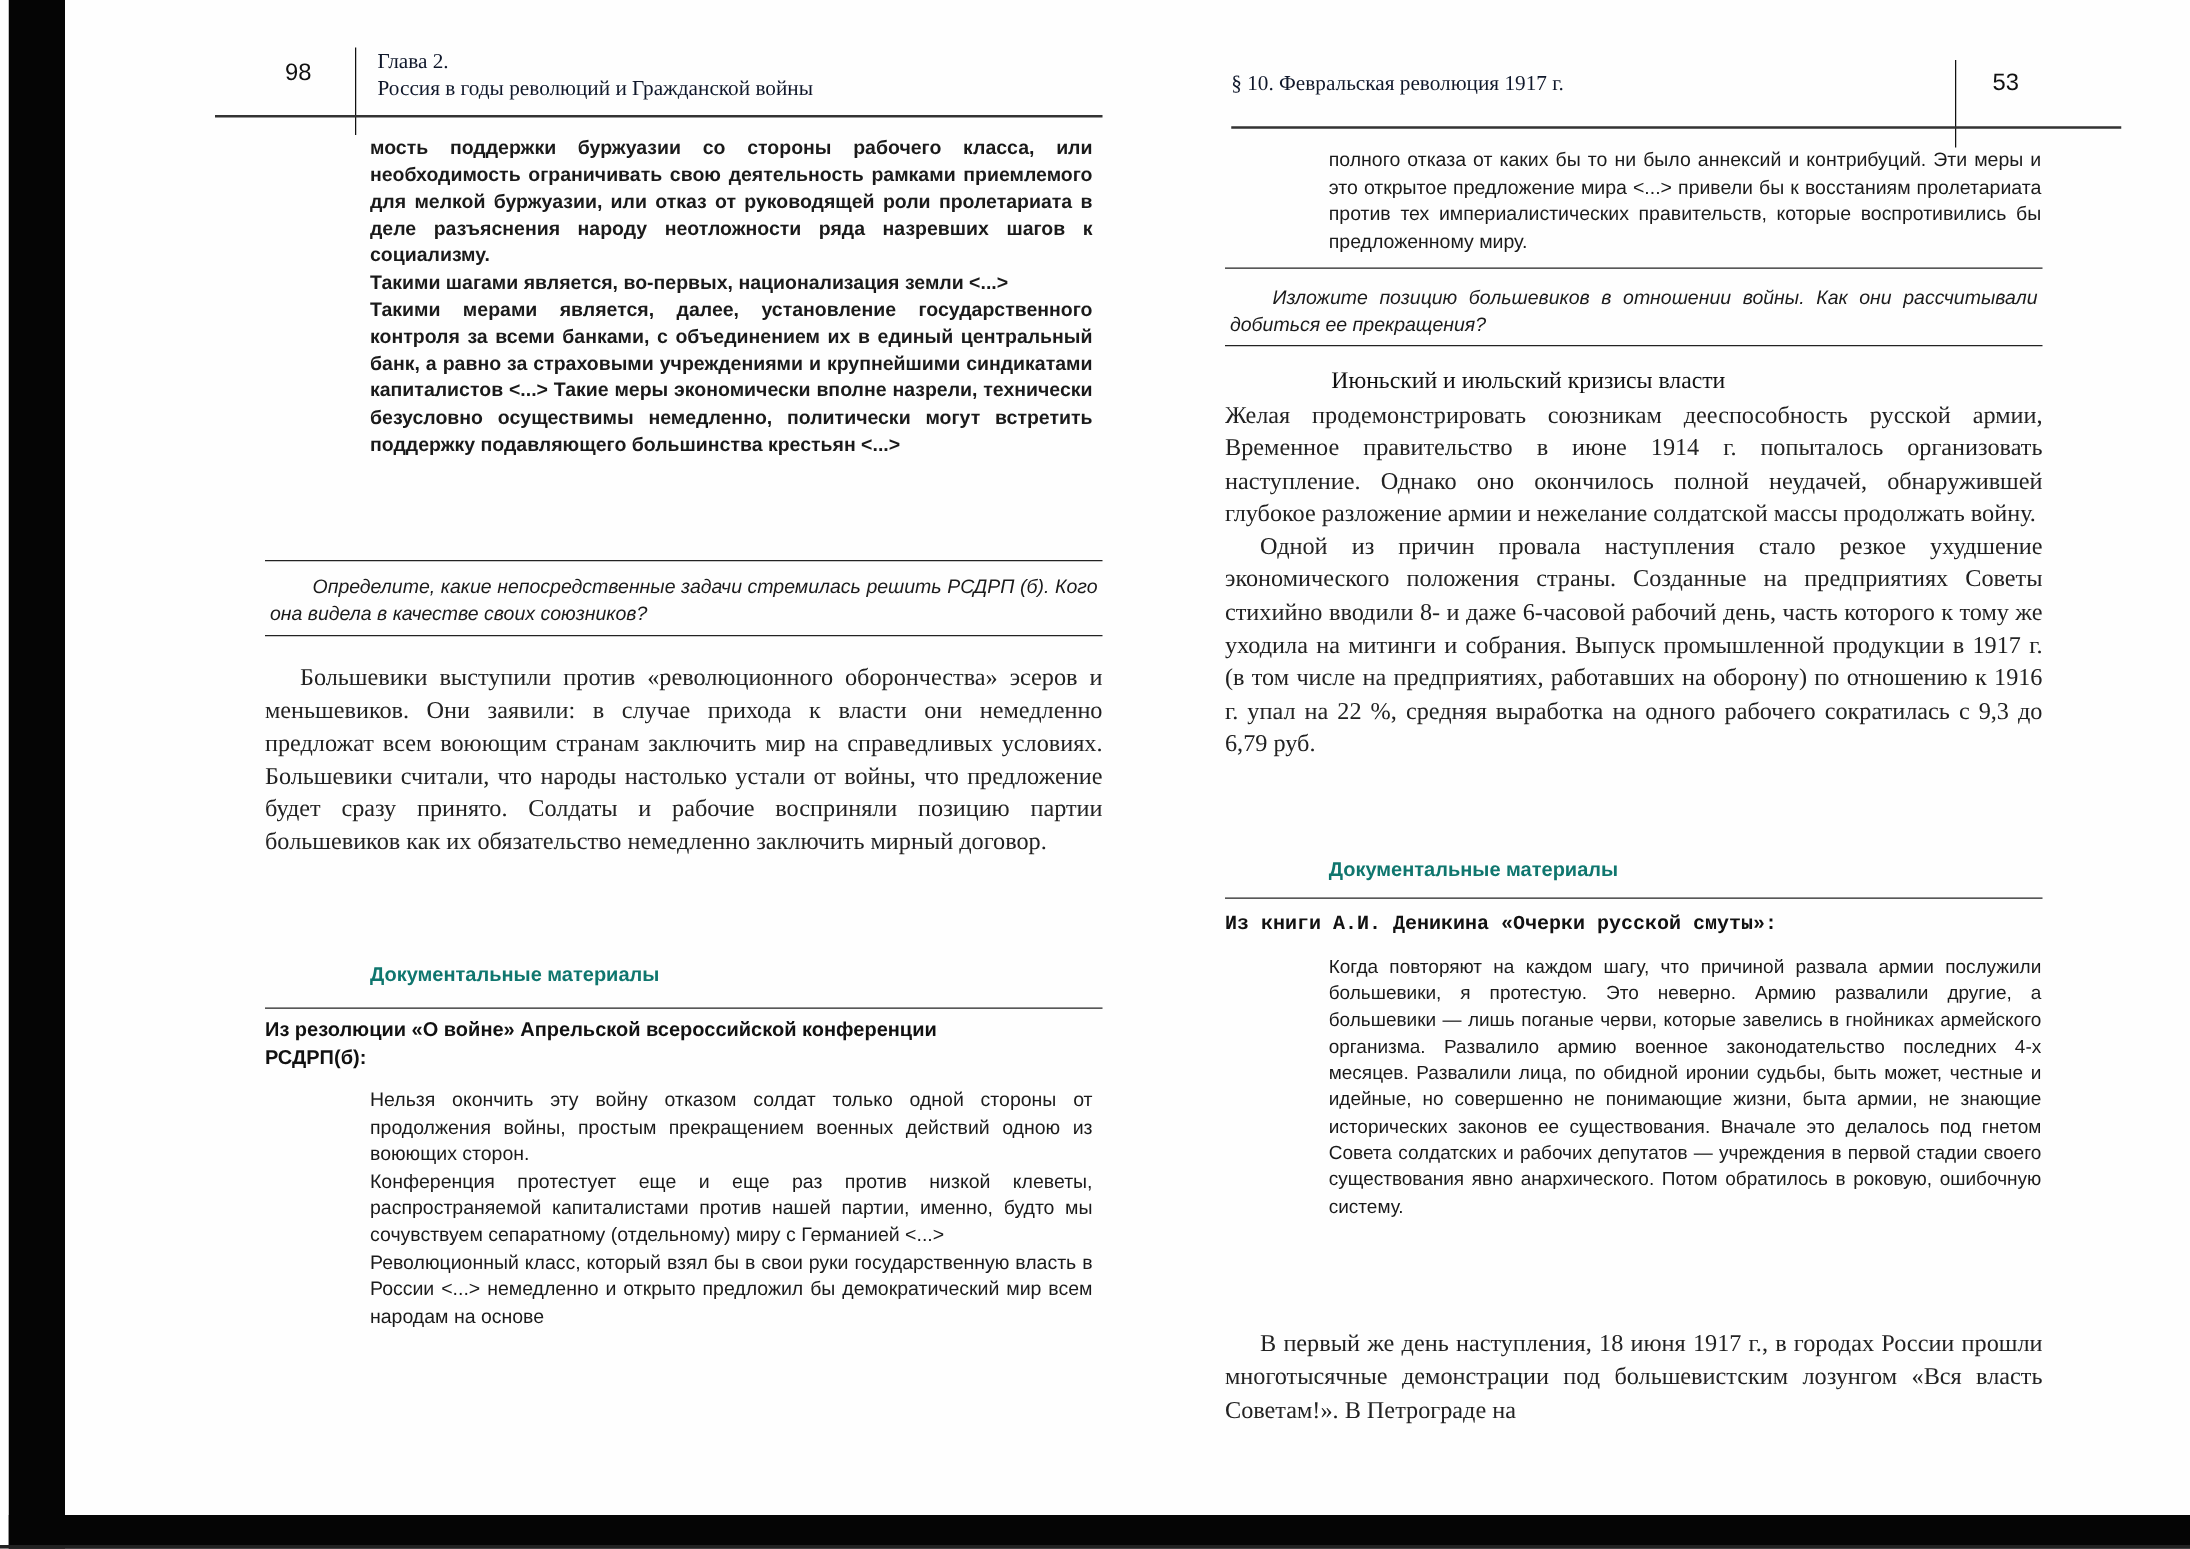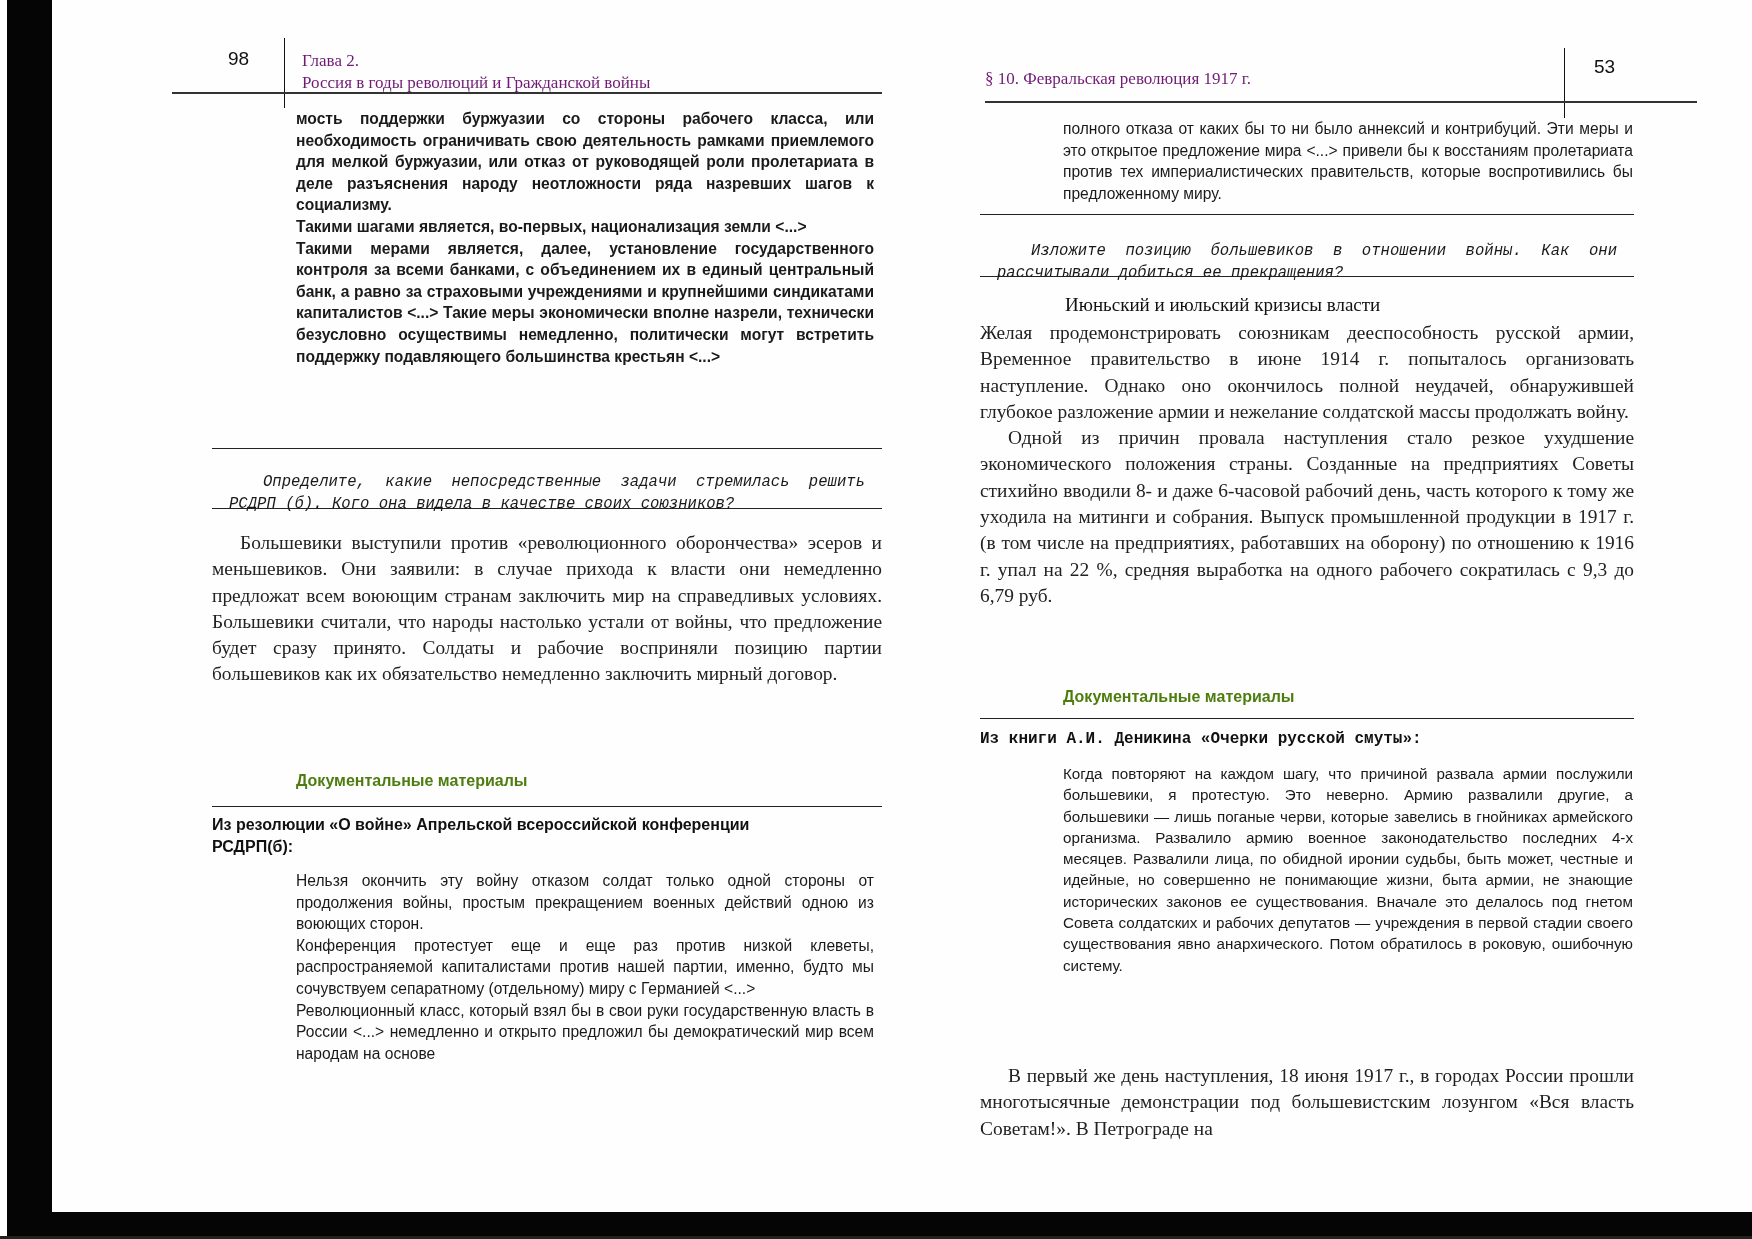--- a/index.html
+++ b/index.html
@@ -10,38 +10,38 @@
   .black-left { position:absolute; left:7px; top:0; width:45px; height:1239px; background:#050505; }
   .black-left-edge { position:absolute; left:0; top:0; width:7px; height:1239px; background:#fff; }
   .black-bottom { position:absolute; left:7px; top:1212px; width:1745px; height:27px; background:#050505; }
   .black-bottom-edge { position:absolute; left:0; top:1236px; width:1752px; height:3px; background:#222; }
 
   .page { position:absolute; top:0; height:1210px; }
   .page-left { left:52px; width:850px; }
   .page-right { left:922px; width:850px; }
 
   
-  .run-head { position:absolute; font-family:"Liberation Serif","DejaVu Serif",serif; font-size:17px; line-height:22px; color:#701a75;margin-top:12px; }
+  .run-head { position:absolute; font-family:"Liberation Serif","DejaVu Serif",serif; font-size:17px; line-height:22px; color:#0f172a; }
   .page-num { position:absolute; font-family:"Liberation Sans","DejaVu Sans",sans-serif; font-size:19px; color:#111; }
   .head-rule { position:absolute; height:2px; background:#333; }
   .vrule { position:absolute; width:1px; background:#111; }
 
   
   .doc { position:absolute; font-family:"Liberation Sans","DejaVu Sans",sans-serif; font-size:15.6px; line-height:21.6px; color:#1a1a1a; text-align:justify; }
   .doc p { margin:0; }
   .question { position:absolute; font-family:"Liberation Sans","DejaVu Sans",sans-serif; font-style:italic; font-size:15.6px; line-height:21.6px; color:#1a1a1a; text-align:justify; }
-  .question p { margin:17px; text-indent:34px;font-family:Liberation Mono, monospace; }
+  .question p { margin:4px; text-indent:34px; }
   .rule { position:absolute; height:1px; background:#222; }
 
   
   .body-text { position:absolute; font-family:"Liberation Serif","DejaVu Serif",serif; font-size:19.4px; line-height:26.3px; color:#222; text-align:justify; }
   .body-text p { margin:0; text-indent:28px; }
 
   .sec-heading { position:absolute; font-family:"Liberation Serif","DejaVu Serif",serif; font-weight:normal; font-size:19px; color:#111; }
-  .doc-heading { position:absolute; font-family:"Liberation Sans","DejaVu Sans",sans-serif; font-weight:bold; font-size:16px; color:#4d7c0f; }
+  .doc-heading { position:absolute; font-family:"Liberation Sans","DejaVu Sans",sans-serif; font-weight:bold; font-size:16px; color:#0f766e; }
   .source-title { position:absolute; font-family:"Liberation Sans","DejaVu Sans",sans-serif; font-weight:bold; font-size:16px; line-height:22px; color:#111; }
 </style>
 </head>
 <body>
 
 <div class="black-left-edge"></div>
 <div class="black-left"></div>
 <div class="black-bottom"></div>
 <div class="black-bottom-edge"></div>
 

